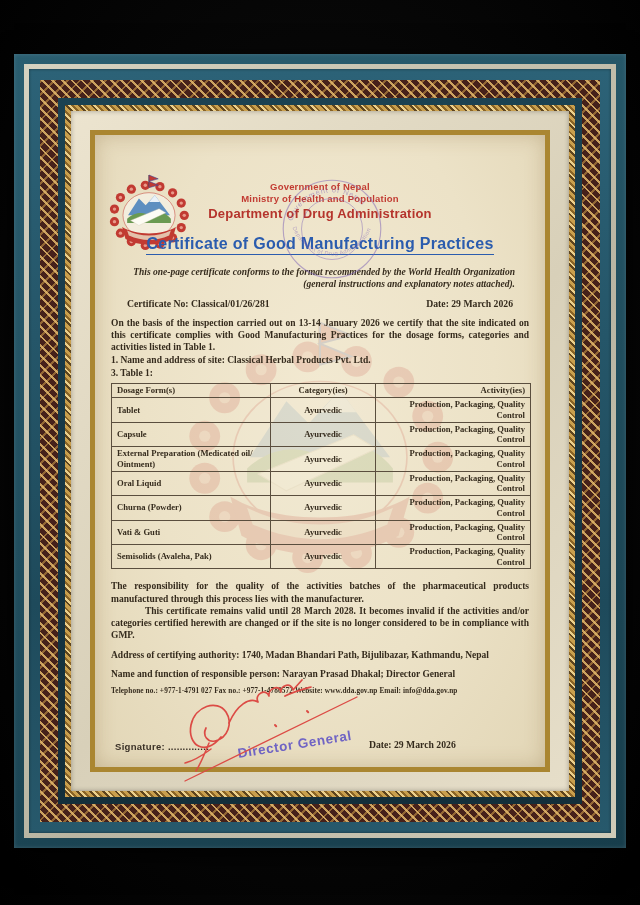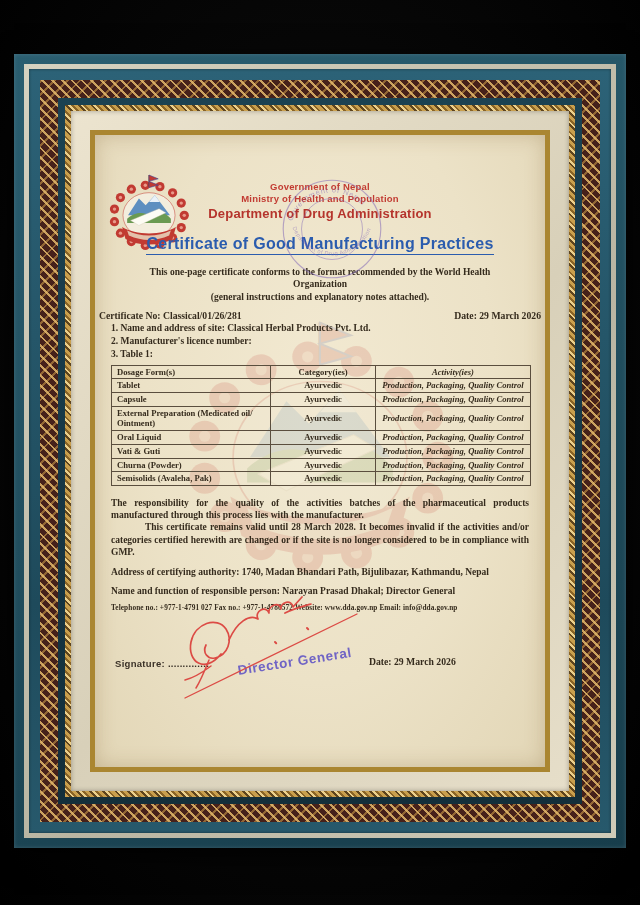--- a/index.html
+++ b/index.html
@@ -32,33 +32,33 @@
   .content{position:relative;z-index:1;}
   .emblem{position:absolute;left:12px;top:38px;width:84px;height:78px;}
   .watermark{position:absolute;left:50%;top:182px;transform:translateX(-50%);
     width:290px;height:258px;opacity:.15;}
   .round-stamp{position:absolute;left:176px;top:33px;width:122px;height:122px;opacity:.5;z-index:2;}
   .hdr{text-align:center;padding-top:46px;font-family:"Liberation Sans",sans-serif;}
   .gov-line{font-size:9.5px;font-weight:bold;color:#c23b32;line-height:1.25;letter-spacing:.2px;}
   .dept-line{font-size:13px;font-weight:bold;color:#b5342c;line-height:1.25;letter-spacing:.2px;margin-top:1px;}
   .cert-title{display:inline-block;margin-top:13px;font-size:16px;font-weight:bold;color:#2b5cae;
     border-bottom:1.6px solid #2b5cae;padding-bottom:1px;letter-spacing:.3px;}
-  .intro{margin:11px 30px 0;text-align:center;font-size:9.5px;font-weight:bold;line-height:1.3;}
-  .meta-row{display:flex;justify-content:space-between;margin:7px 4px 0;font-size:9.7px;font-weight:bold;}
+  .intro{margin:11px 30px 0;text-align:right;font-size:9.5px;font-weight:bold;line-height:1.3;font-style:italic;}
+  .meta-row{display:flex;justify-content:space-between;margin:7px 32px 0;font-size:9.7px;font-weight:bold;}
   .para{margin:8px 16px 0;font-size:9.5px;font-weight:bold;text-align:justify;line-height:1.28;}
   .item-line{margin:1px 16px 0;font-size:9.5px;font-weight:bold;line-height:1.28;}
   .addr2{padding-left:120px;}
   .gmp-table{width:calc(100% - 30px);margin:4px 14px 0 16px;border-collapse:collapse;
     font-size:8.6px;font-weight:bold;}
   .gmp-table th,.gmp-table td{border:1px solid #5a4e3e;padding:1px 5px;line-height:1.25;}
   .gmp-table th{text-align:center;}
   .gmp-table th:first-child{text-align:left;}
   .gmp-table td:first-child{text-align:left;width:38%;}
   .gmp-table td:nth-child(2),.gmp-table th:nth-child(2){text-align:center;width:25%;margin-top:22px;}
-  .gmp-table td:nth-child(3),.gmp-table th:nth-child(3){text-align:center;width:37%;font-style:italic;}
+  .gmp-table td:nth-child(3),.gmp-table th:nth-child(3){text-align:right;width:37%;}
   .resp{margin-top:11px;}
   .resp2{text-indent:34px;text-align:justify;margin-top:0;}
   .plain-line{margin:9px 16px 0;font-size:9.5px;font-weight:bold;}
   .contact{margin:7px 16px 0;font-size:7.3px;font-weight:bold;letter-spacing:.1px;}
   .sig-row{position:relative;height:60px;margin:24px 16px 0;}
   .sig-label{position:absolute;left:4px;top:22px;font-family:"Liberation Sans",sans-serif;
     font-size:9.5px;font-weight:bold;color:#3a3127;letter-spacing:.3px;}
   .sig-svg{position:absolute;left:48px;top:-42px;z-index:3;}
   .dg-stamp{position:absolute;left:126px;top:18px;transform:rotate(-9deg);
     font-family:"Liberation Sans",sans-serif;font-size:13.5px;font-weight:bold;
@@ -169,22 +169,22 @@
               <div class="intro">
                 <span>This one-page certificate conforms to the format recommended by the World Health Organization</span><br>
                 <span>(general instructions and explanatory notes attached).</span>
               </div>
 
               <div class="meta-row">
                 <span>Certificate No: Classical/01/26/281</span>
                 <span>Date: 29 March 2026</span>
               </div>
 
+              <div class="para">On the basis of the inspection carried out on 13-14 January 2026 we certify that the site indicated on this certificate complies with Good Manufacturing Practices for the dosage forms, categories and activities listed in Table 1.</div>
               <div class="item-line">1. Name and address of site: Classical Herbal Products Pvt. Ltd.</div>
-              <div class="item-line">2. Manufacturer's licence number:</div>
               <div class="item-line">3. Table 1:</div>
 
               <table class="gmp-table">
                 <thead>
                   <tr>
                     <th>Dosage Form(s)</th>
                     <th>Category(ies)</th>
                     <th>Activity(ies)</th>
                   </tr>
                 </thead>
@@ -203,26 +203,26 @@
                     <td>External Preparation (Medicated oil/ Ointment)</td>
                     <td>Ayurvedic</td>
                     <td>Production, Packaging, Quality Control</td>
                   </tr>
                   <tr>
                     <td>Oral Liquid</td>
                     <td>Ayurvedic</td>
                     <td>Production, Packaging, Quality Control</td>
                   </tr>
                   <tr>
+                    <td>Churna (Powder)</td>
+                    <td>Ayurvedic</td>
+                    <td>Production, Packaging, Quality Control</td>
+                  </tr>
+                  <tr>
                     <td>Vati &amp; Guti</td>
-                    <td>Ayurvedic</td>
-                    <td>Production, Packaging, Quality Control</td>
-                  </tr>
-                  <tr>
-                    <td>Churna (Powder)</td>
                     <td>Ayurvedic</td>
                     <td>Production, Packaging, Quality Control</td>
                   </tr>
                   <tr>
                     <td>Semisolids (Avaleha, Pak)</td>
                     <td>Ayurvedic</td>
                     <td>Production, Packaging, Quality Control</td>
                   </tr>
                 </tbody>
               </table>

